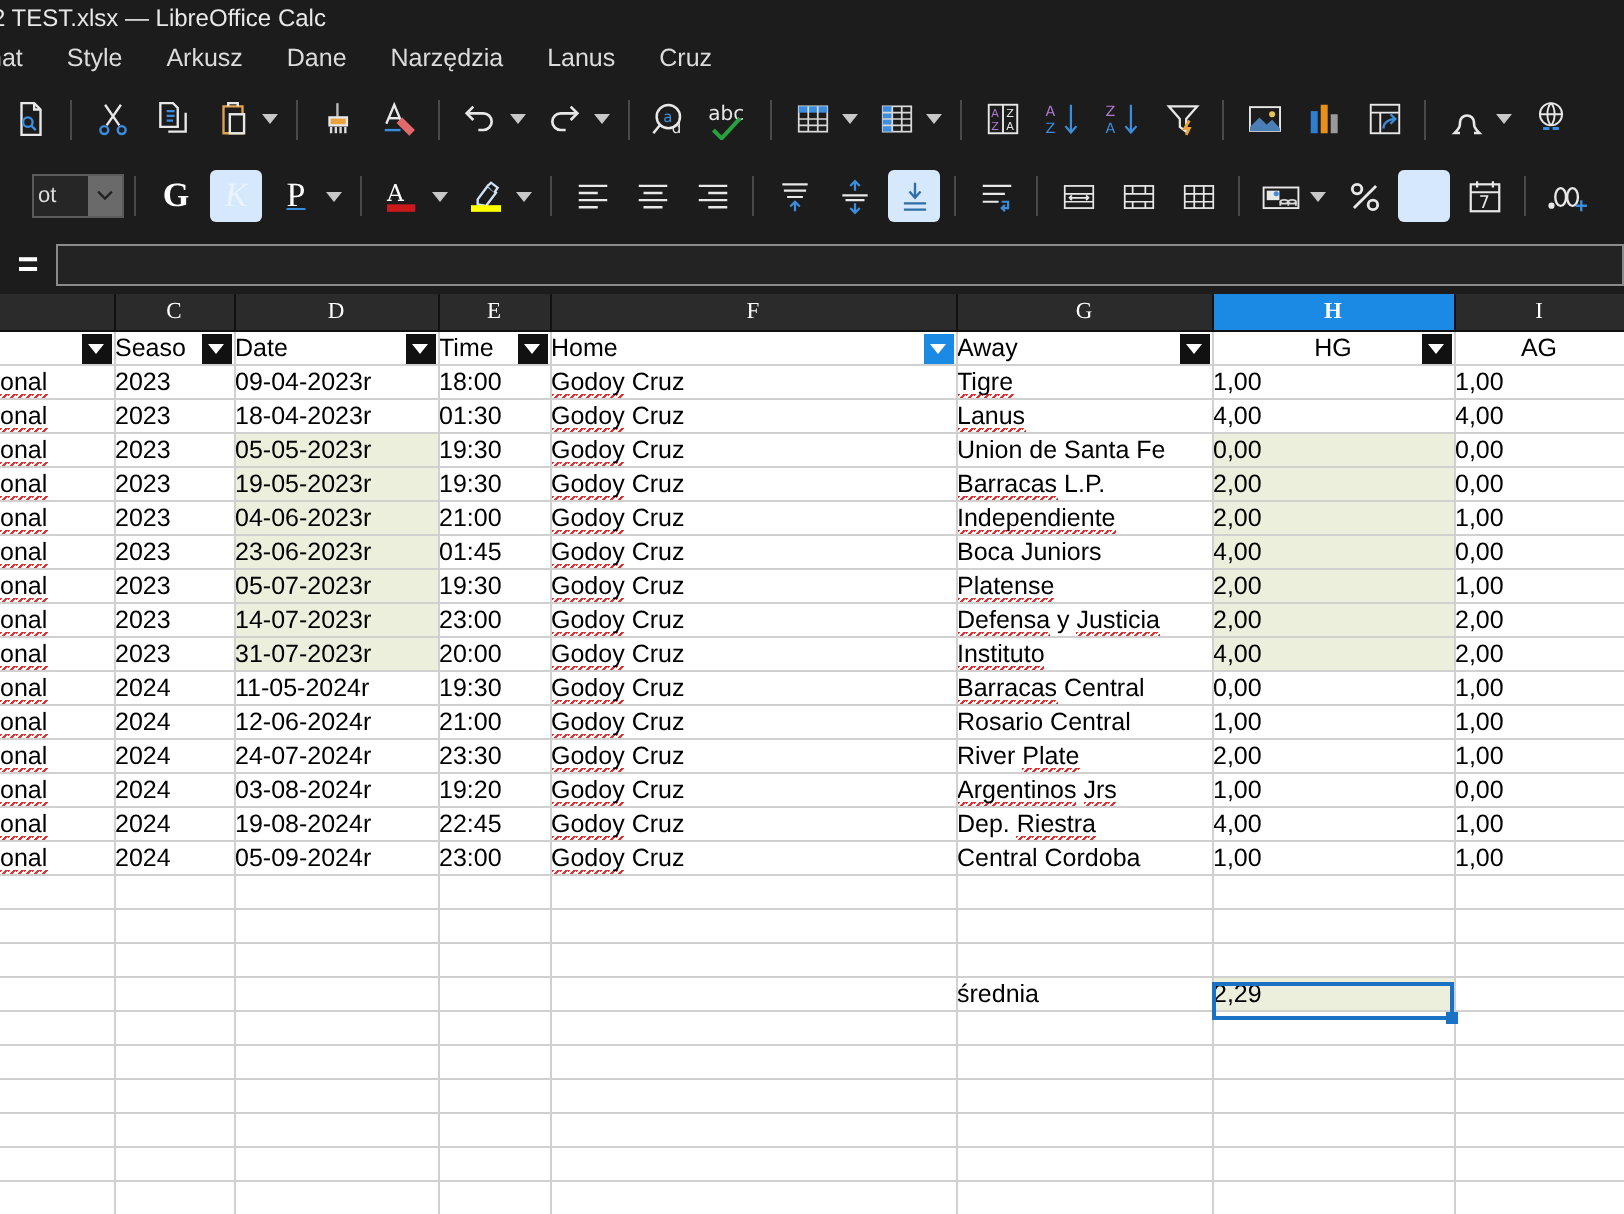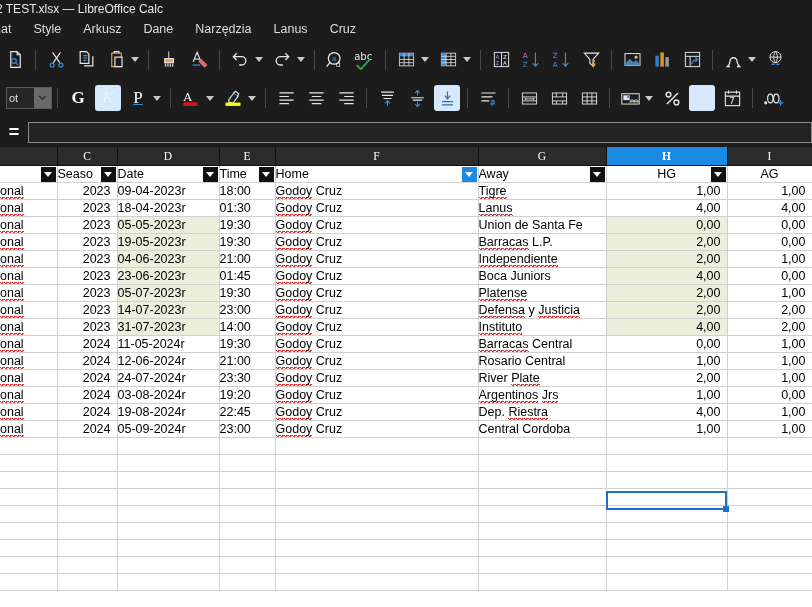--- a/index.html
+++ b/index.html
@@ -54,21 +54,21 @@
   .ic { display: block; }
   .txticon {
     color: #ffffff; font-size: 17px; font-weight: bold;
     font-family: "Liberation Serif", serif;
   }
   .txticon.italic { font-style: italic; font-weight: normal; color:#eaf4ff;}
   .txticon.under { text-decoration: underline; text-decoration-color:#3b8ede; font-weight:normal;}
   .fontsize-box {
     width: 46px; height: 22px; border: 1px solid #5a5a5a; background: #262626;
     color: #ddd; font-size: 11px; display: flex; align-items: center;
-    margin-left: 6px; flex: 0 0 auto;
+    margin-left: 16px; flex: 0 0 auto;
   }
   .fontsize-box .val { padding-left: 2px; flex: 1; overflow: hidden; }
   .fontsize-box .dd {
     width: 17px; height: 20px; background: #6a6a6a;
     display: flex; align-items: center; justify-content: center;
   }
 
   
   .formulabar {
     height: 30px; background: #1c1c1c; display: flex;
@@ -96,21 +96,21 @@
     font-family: "Liberation Serif", serif;
   }
   .colhead.sel { background: #1a8ae5; color:#fff; font-weight:bold; }
 
   .cell {
     height: 17px; font-size: 12.5px; color: #000;
     border-right: 1px solid #d0d0d0; border-bottom: 1px solid #d0d0d0;
     padding: 0 3px; overflow: hidden; white-space: nowrap;
     vertical-align: middle; line-height: 16px;
   }
-  .cell.num { text-align: right; padding-right: 6px; }
+  .cell.num { padding-right: 6px; }
   .cell.l { text-align: left; }
   .cell.c { text-align: center; }
   .hl { background: #ecefdc; }
 
   
   .frow .cell {
     position: relative; font-size: 12.5px; color:#000;
     background:#fff; height: 17px;
   }
   .fbtn {
@@ -622,21 +622,21 @@
             <td class="cell l">23:00</td>
             <td class="cell l"><span class="sq">Godoy</span> <span>Cruz</span></td>
             <td class="cell l"><span class="sq">Defensa</span> <span>y</span> <span class="sq">Justicia</span></td>
             <td class="cell num hl">2,00</td>
             <td class="cell num">2,00</td>
           </tr>
           <tr>
             <td class="cell l"><span class="sq">onal</span></td>
             <td class="cell num">2023</td>
             <td class="cell l hl">31-07-2023r</td>
-            <td class="cell l">14:00</td>
+            <td class="cell l">20:00</td>
             <td class="cell l"><span class="sq">Godoy</span> <span>Cruz</span></td>
             <td class="cell l"><span class="sq">Instituto</span></td>
             <td class="cell num hl">4,00</td>
             <td class="cell num">2,00</td>
           </tr>
           <tr>
             <td class="cell l"><span class="sq">onal</span></td>
             <td class="cell num">2024</td>
             <td class="cell l">11-05-2024r</td>
             <td class="cell l">19:30</td>
@@ -717,20 +717,30 @@
           </tr>
           <tr>
             <td class="cell">&nbsp;</td>
             <td class="cell">&nbsp;</td>
             <td class="cell">&nbsp;</td>
             <td class="cell">&nbsp;</td>
             <td class="cell">&nbsp;</td>
             <td class="cell">&nbsp;</td>
             <td class="cell">&nbsp;</td>
             <td class="cell">&nbsp;</td>
+          </tr>
+          <tr>
+            <td class="cell l">&nbsp;</td>
+            <td class="cell l">&nbsp;</td>
+            <td class="cell l">&nbsp;</td>
+            <td class="cell l">&nbsp;</td>
+            <td class="cell l">&nbsp;</td>
+            <td class="cell l">średnia</td>
+            <td class="cell num hl">2,29</td>
+            <td class="cell l">&nbsp;</td>
           </tr>
           <tr>
             <td class="cell">&nbsp;</td>
             <td class="cell">&nbsp;</td>
             <td class="cell">&nbsp;</td>
             <td class="cell">&nbsp;</td>
             <td class="cell">&nbsp;</td>
             <td class="cell">&nbsp;</td>
             <td class="cell">&nbsp;</td>
             <td class="cell">&nbsp;</td>

